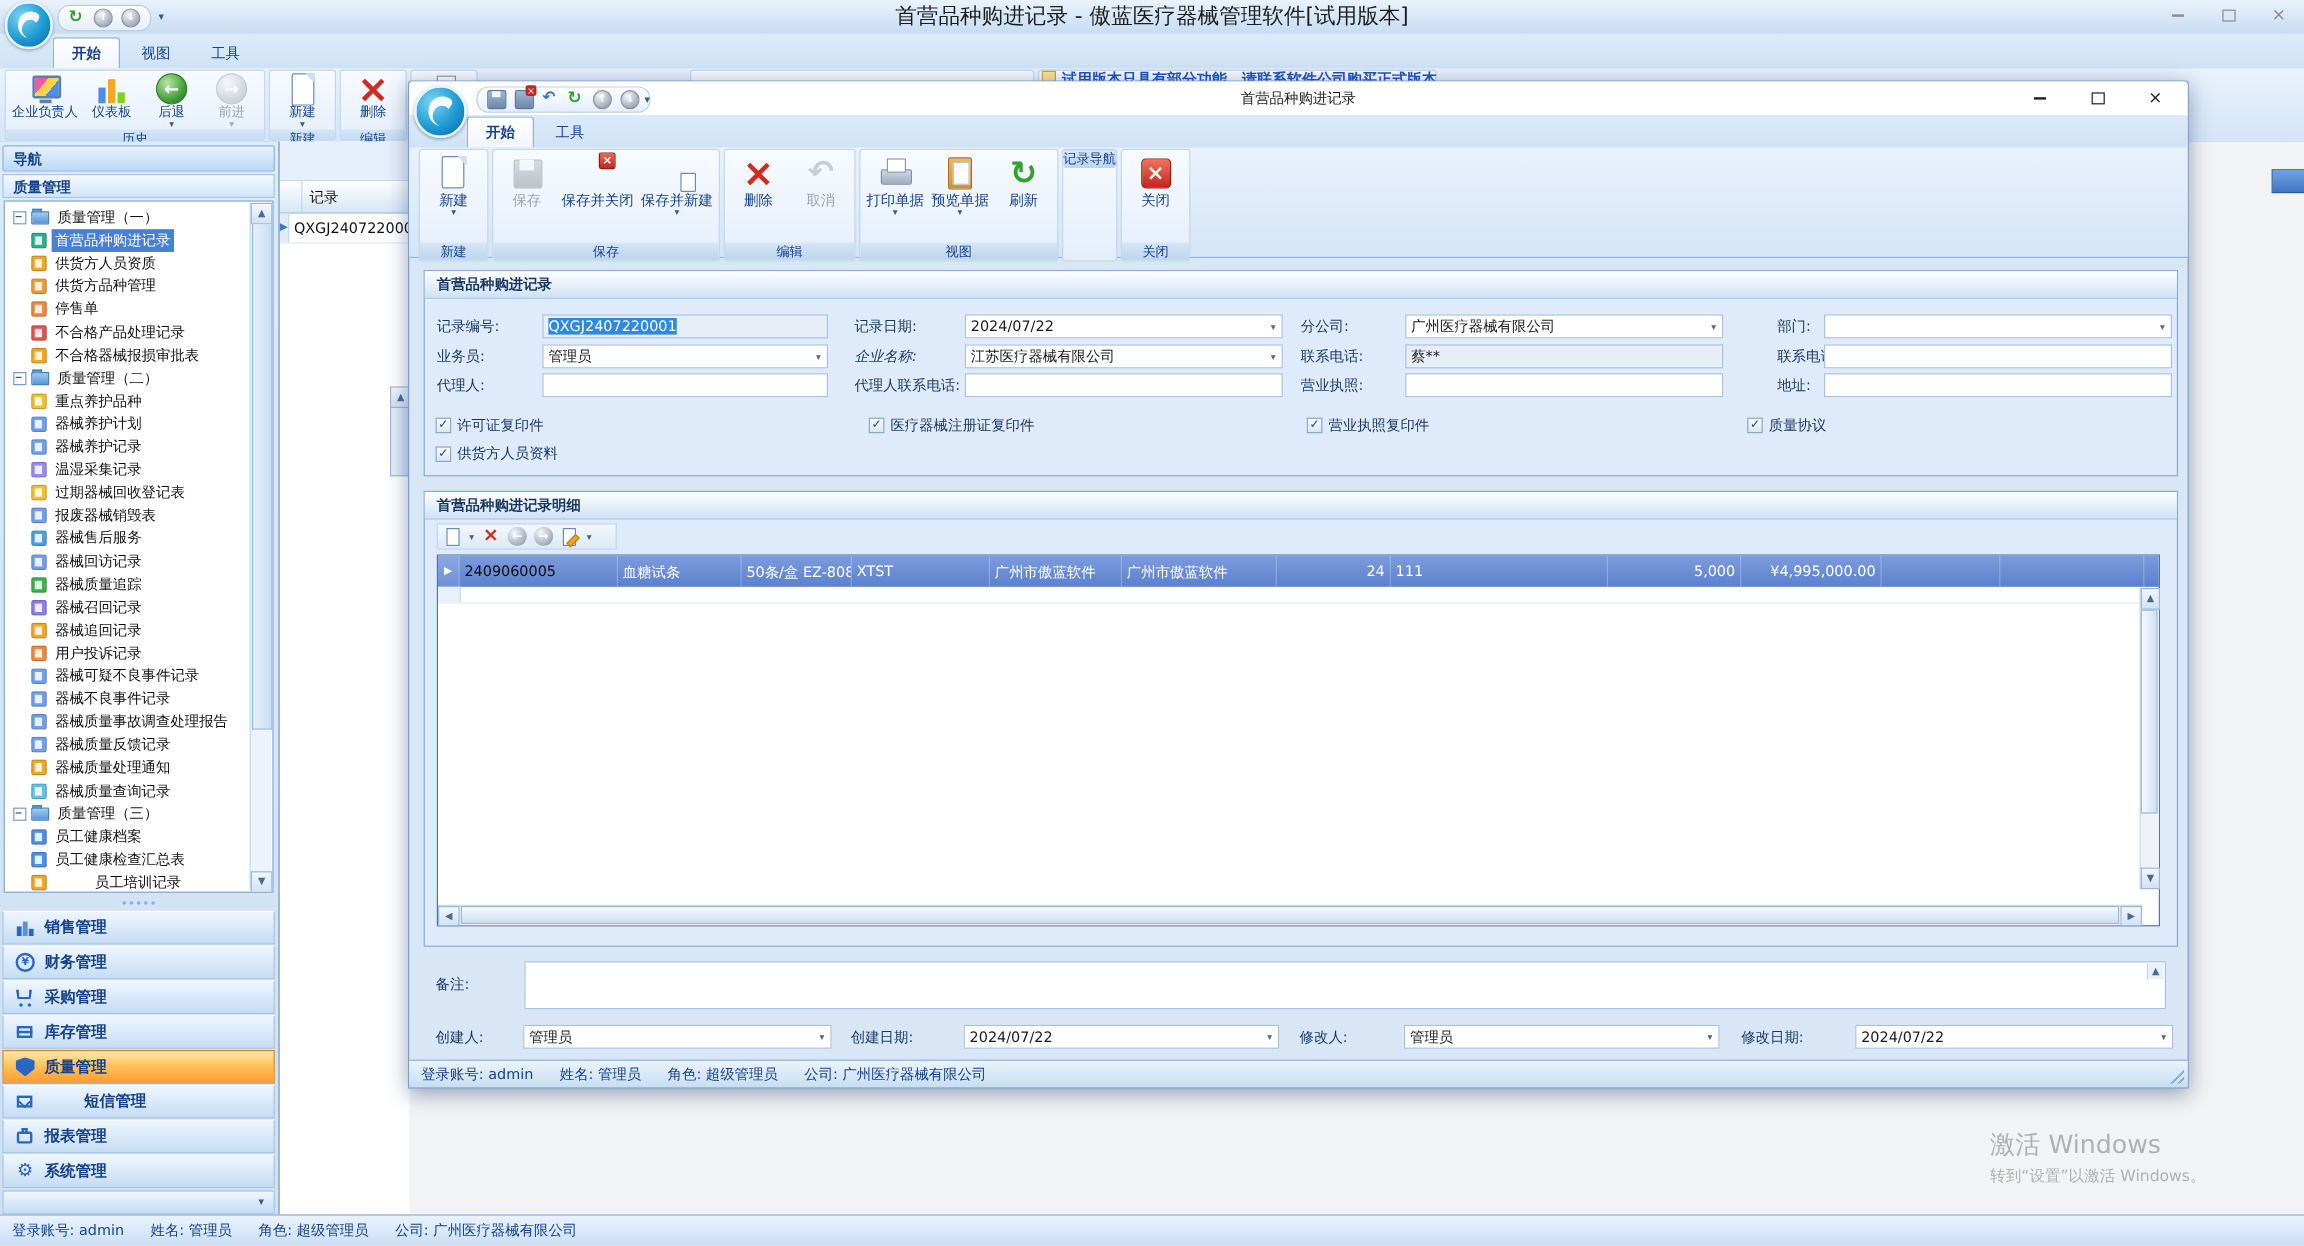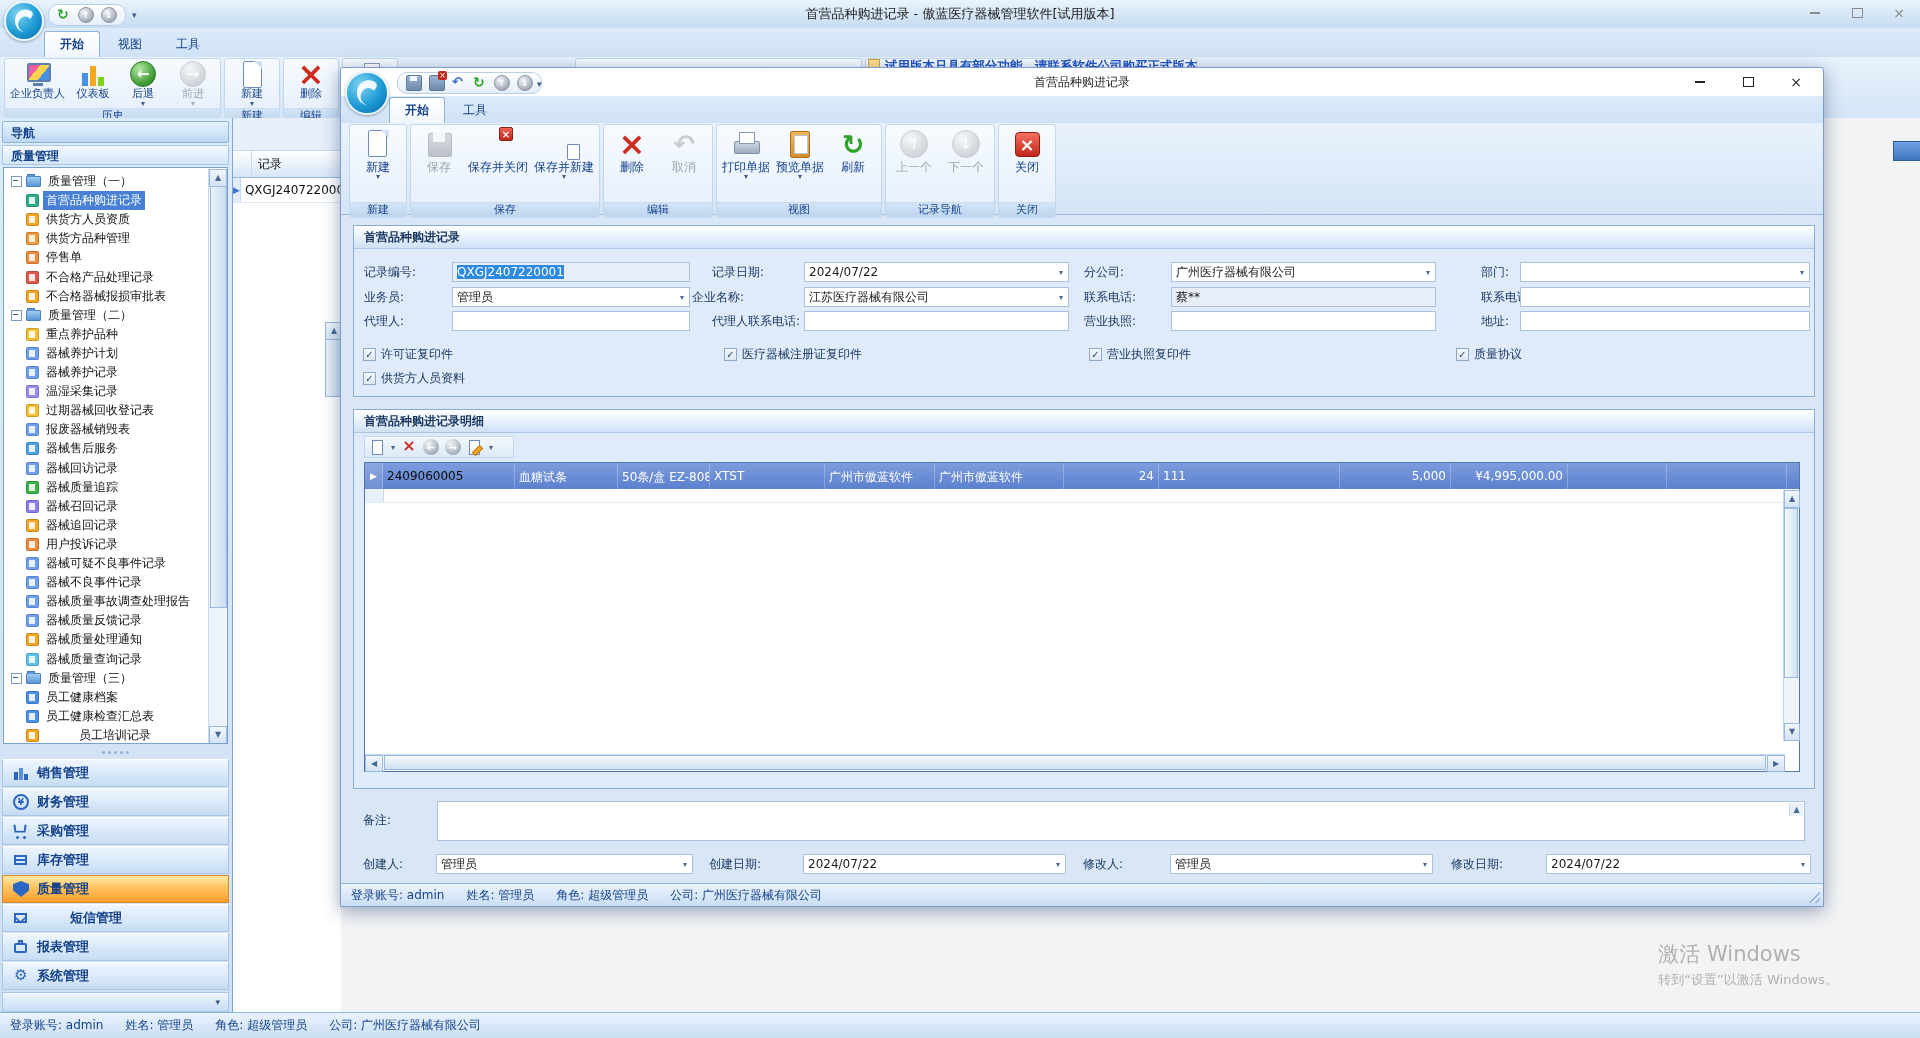--- a/index.html
+++ b/index.html
@@ -2,21 +2,21 @@
 <html><head>
 <meta charset="utf-8">
 <style>
   html,body{margin:0;padding:0;}
   body{width:1920px;height:1038px;overflow:hidden;position:relative;
        font-family:"DejaVu Sans","Liberation Sans",sans-serif;font-size:12px;color:#15428b;
        background:#dce9f8;}
   .abs{position:absolute;}
   
   #titlebar{left:0;top:0;width:1920px;height:28px;background:linear-gradient(#eaf3fc,#d5e6f7 55%,#c7dcf2);border-bottom:1px solid #bcd2ea;}
-  #main-title{left:0;right:0;top:0;height:28px;line-height:28px;text-align:center;color:#1c1c1c;font-size:13px;}
+  #main-title{left:0;right:0;top:0;height:28px;line-height:28px;text-align:center;color:#1c1c1c;font-size:18px;}
   .qat{top:4px;height:20px;border:1px solid #b9cfe8;background:linear-gradient(#ffffff,#e4eefa);border-radius:10px;display:flex;align-items:center;padding:0 8px;gap:7px;}
   #main-qat{left:48px;}
   .qat-drop{color:#3c5a85;font-size:9px;}
   .wbtns{top:4px;right:8px;display:flex;gap:16px;}
   .wbtn{width:26px;height:18px;display:flex;align-items:center;justify-content:center;color:#8a8a8a;}
   .wbtn .mini{width:10px;height:2px;background:currentColor;display:block;}
   .wbtn .maxi{width:9px;height:8px;border:1.5px solid currentColor;display:block;}
   .wbtn .xg{font-size:14px;line-height:1;}
   #dlg-controls .wbtn{color:#222;}
   
@@ -609,32 +609,20 @@
               <div class="bdrop">▾</div>
             </div>
             <div class="rbtn">
               <div class="ic ic-refresh"></div>
               <div class="blbl">刷新</div>
               <div class="bdrop">&nbsp;</div>
             </div>
           </div>
           <div class="rglabel">视图</div>
         </div><div class="rgroup">
-          <div class="rrow">
-            <div class="rbtn disabled">
-              <div class="ic ic-prev"></div>
-              <div class="blbl">上一个</div>
-              <div class="bdrop">&nbsp;</div>
-            </div>
-            <div class="rbtn disabled">
-              <div class="ic ic-next"></div>
-              <div class="blbl">下一个</div>
-              <div class="bdrop">&nbsp;</div>
-            </div>
-          </div>
           <div class="rglabel">记录导航</div>
         </div><div class="rgroup">
           <div class="rrow">
             <div class="rbtn">
               <div class="ic ic-close"></div>
               <div class="blbl">关闭</div>
               <div class="bdrop">&nbsp;</div>
             </div>
           </div>
           <div class="rglabel">关闭</div>
@@ -661,21 +649,21 @@
         <div class="flabel" style="left: 1127px; top: 36px;">部门:</div>
         <div class="field" style="left: 1166px; top: 36px; width: 290px;">
           <div class="val"></div>
           <div class="arr">▾</div>
         </div>
         <div class="flabel" style="left: 10px; top: 61px;">业务员:</div>
         <div class="field" style="left: 98px; top: 61px; width: 238px;">
           <div class="val">管理员</div>
           <div class="arr">▾</div>
         </div>
-        <div class="flabel" style="left: 338px; top: 61px;">企业名称:</div>
+        <div class="flabel" style="left: 358px; top: 61px; font-style: italic;">企业名称:</div>
         <div class="field" style="left: 450px; top: 61px; width: 265px;">
           <div class="val">江苏医疗器械有限公司</div>
           <div class="arr">▾</div>
         </div>
         <div class="flabel" style="left: 730px; top: 61px;">联系电话:</div>
         <div class="field readonly" style="left: 817px; top: 61px; width: 265px;">
           <div class="val">蔡**</div>
         </div>
         <div class="flabel" style="left: 1127px; top: 61px;">联系电话:</div>
         <div class="field" style="left: 1166px; top: 61px; width: 290px;">

